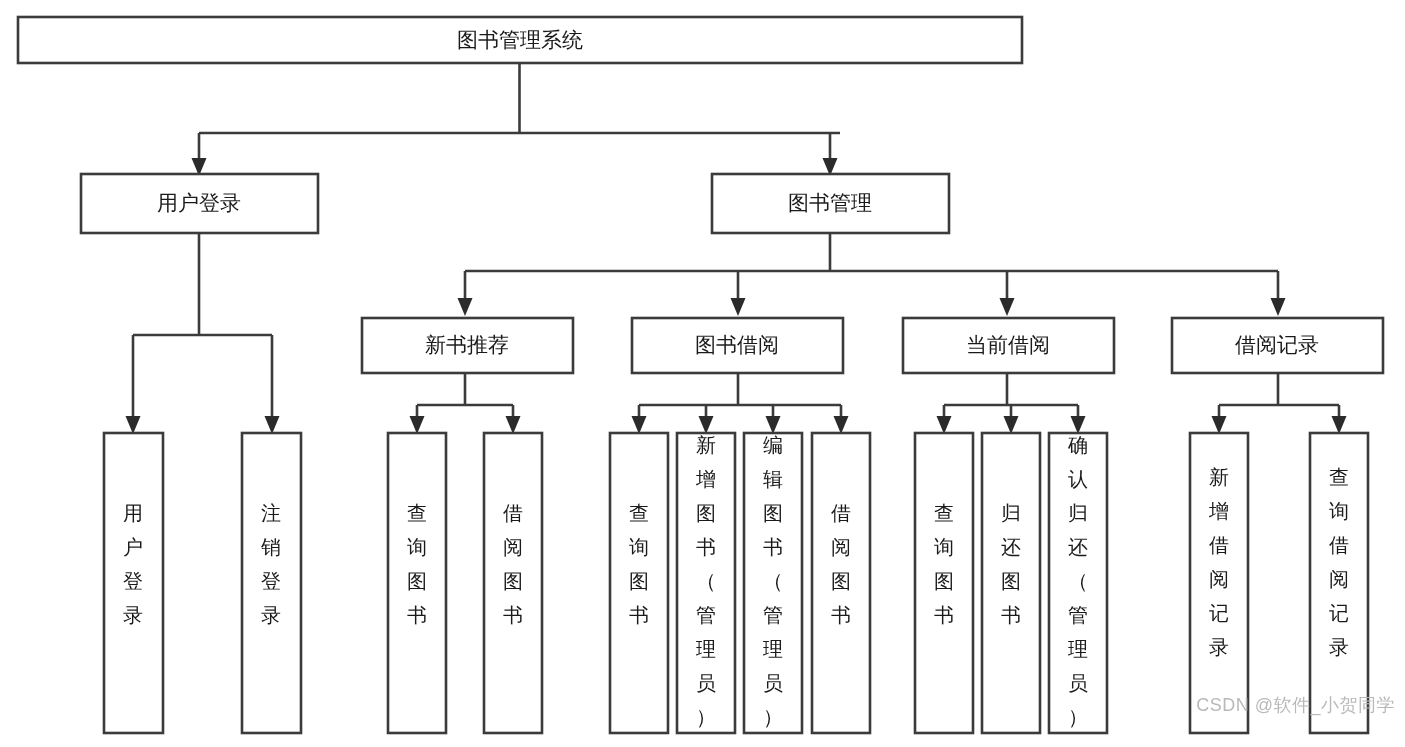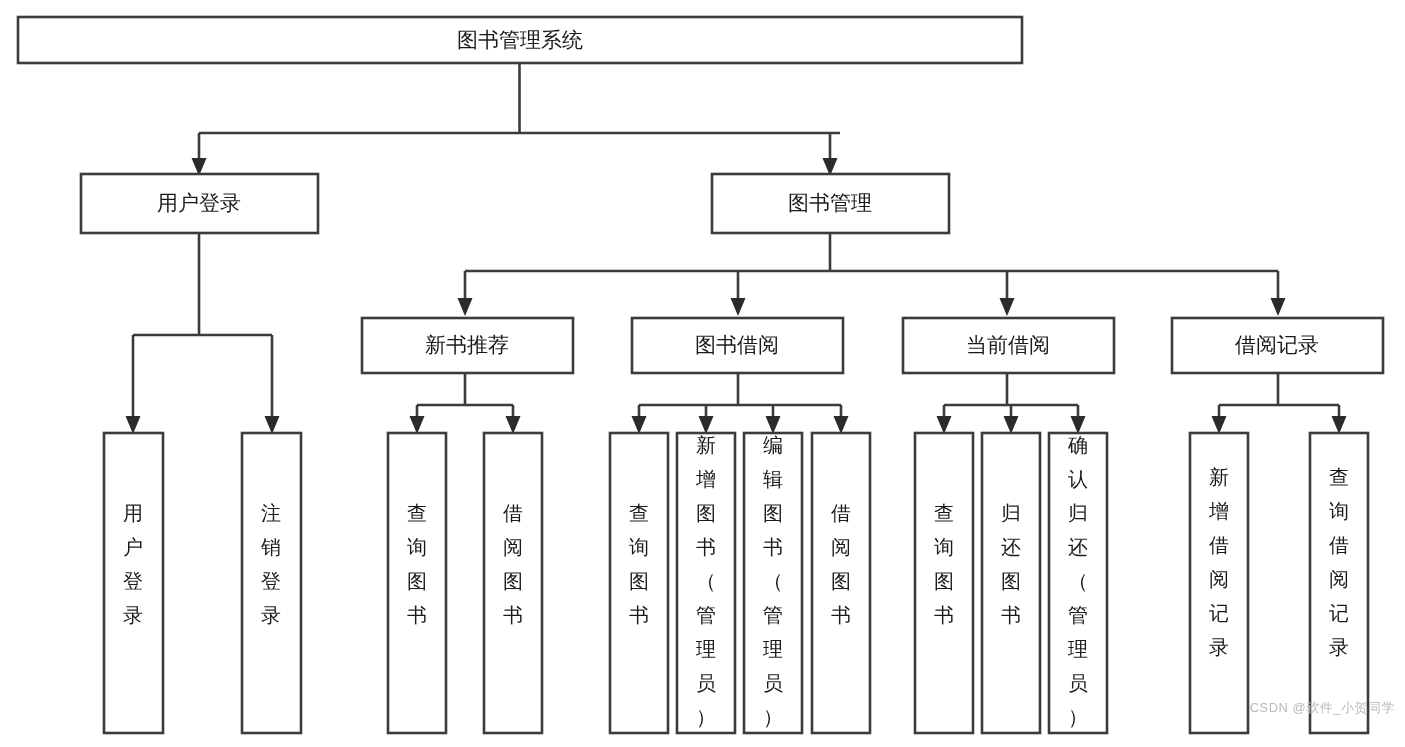--- a/index.html
+++ b/index.html
@@ -35,21 +35,21 @@
     font-family:"Liberation Sans","DejaVu Sans",sans-serif;
     font-size:20px;
     fill:#1a1a1a;
     text-anchor:middle;
   }
   .watermark{
     position:absolute;
     right:10px;
     bottom:4px;
     font-family:"Liberation Sans","DejaVu Sans",sans-serif;
-    font-size:13px;
+    font-size:18px;
     color:#b9b9b9;
     white-space:nowrap;
     letter-spacing:0.5px;
     user-select:none;
   }
 </style>
 </head>
 <body>
 
 <div id="diagram-root">

